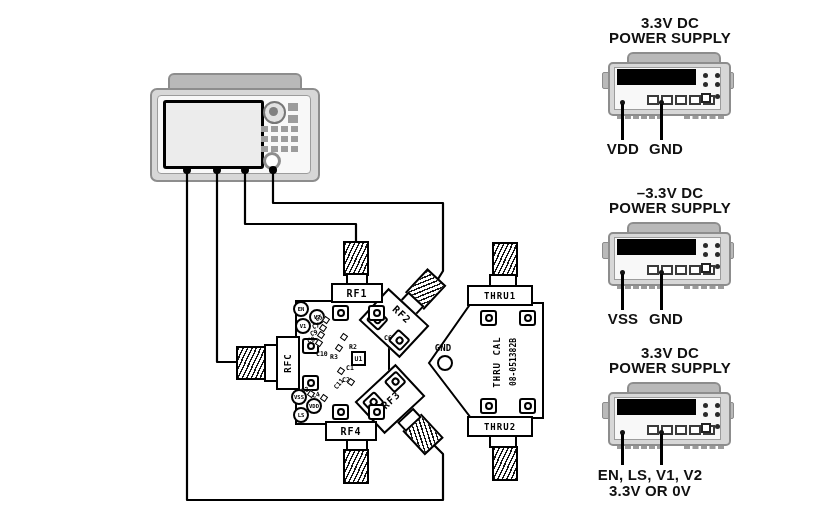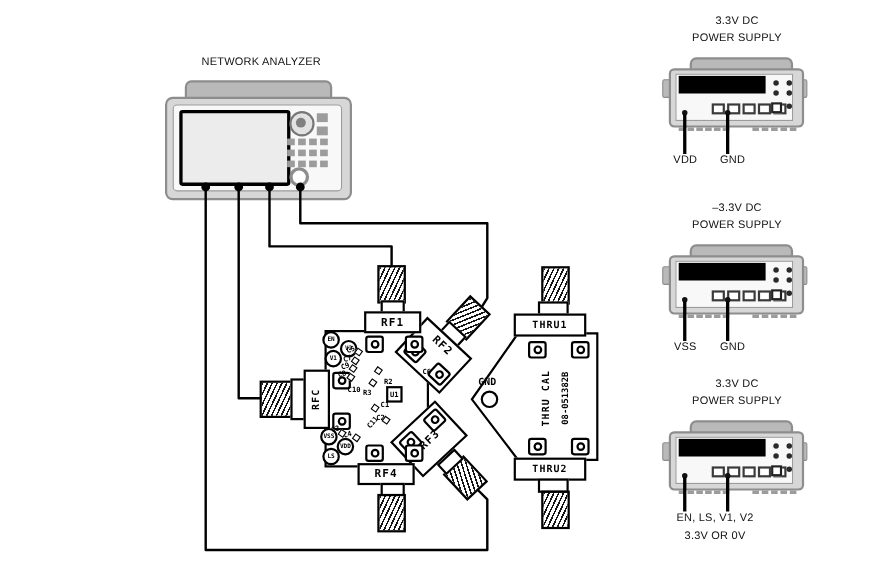--- a/index.html
+++ b/index.html
@@ -1,20 +1,20 @@
 <!DOCTYPE html>
 <html><head>
 <meta charset="utf-8">
 <style>
   html,body{margin:0;padding:0;background:#fff;}
   #canvas{position:relative;width:814px;height:532px;background:#ffffff;overflow:hidden;
           font-family:"Liberation Sans",sans-serif;}
   .abs{position:absolute;}
   
-  .h1{font-weight:normal;font-size:10px;color:#111;text-align:center;letter-spacing:.2px;}
+  .h1{font-weight:bold;font-size:15px;color:#111;text-align:center;letter-spacing:.2px;}
   .silk{font-family:"DejaVu Sans Mono",monospace;font-weight:bold;color:#000;}
   
   .bezel{background:#b9b9b9;border:2px solid #8d8d8d;border-radius:6px;}
   .chassis{background:#d7d7d7;border:2px solid #8d8d8d;border-radius:7px;}
   .panel{background:#f8f8f8;border:1px solid #9c9c9c;}
   .display{background:#000;}
   .ear{background:#b9b9b9;border:1px solid #8d8d8d;border-radius:2px;}
   .feet{border-bottom:3px dashed #9c9c9c;height:0;}
   .dotbtn{width:5px;height:5px;background:#2a2a2a;border-radius:50%;}
   .sqbtn{width:6px;height:6px;border:2px solid #222;background:#fff;}
@@ -36,21 +36,20 @@
       font-family:"DejaVu Sans Mono",monospace;font-weight:bold;font-size:5.5px;}
   .cmp{font-family:"DejaVu Sans Mono",monospace;font-weight:bold;font-size:6.5px;color:#000;white-space:nowrap;}
   .pad{width:4px;height:4px;border:1.5px solid #000;background:#fff;transform:rotate(35deg);}
   .vtext{display:flex;align-items:center;justify-content:center;text-align:center;}
 </style>
 </head>
 <body>
 
 <div id="canvas">
 
-  <div class="abs h1" style="left:140px;top:51px;width:195px;">NETWORK ANALYZER</div>
   <div class="abs bezel" style="left:168px;top:73px;width:130px;height:22px;"></div>
   <div class="abs chassis" style="left:150px;top:88px;width:166px;height:90px;"></div>
   <div class="abs panel" style="left:157px;top:95px;width:152px;height:77px;border-radius:4px;"></div>
   <div class="abs" style="left:163px;top:100px;width:95px;height:63px;background:#ececec;border:3px solid #000;border-radius:3px;"></div>
   <div class="abs" style="left:263px;top:101px;width:19px;height:19px;border:2px solid #777;border-radius:50%;background:#e2e2e2;"></div>
   <div class="abs" style="left:269px;top:107px;width:9px;height:9px;border-radius:50%;background:#808080;"></div>
   <div class="abs graybtn" style="left:288px;top:103px;width:10px;height:8px;"></div>
   <div class="abs graybtn" style="left:288px;top:115px;width:10px;height:8px;"></div>
   <div class="abs" style="left:261px;top:126px;width:42px;height:30px;display:grid;grid-template-columns:repeat(4,7px);grid-auto-rows:6px;gap:4px 3px;">
     <i class="graybtn"></i>

